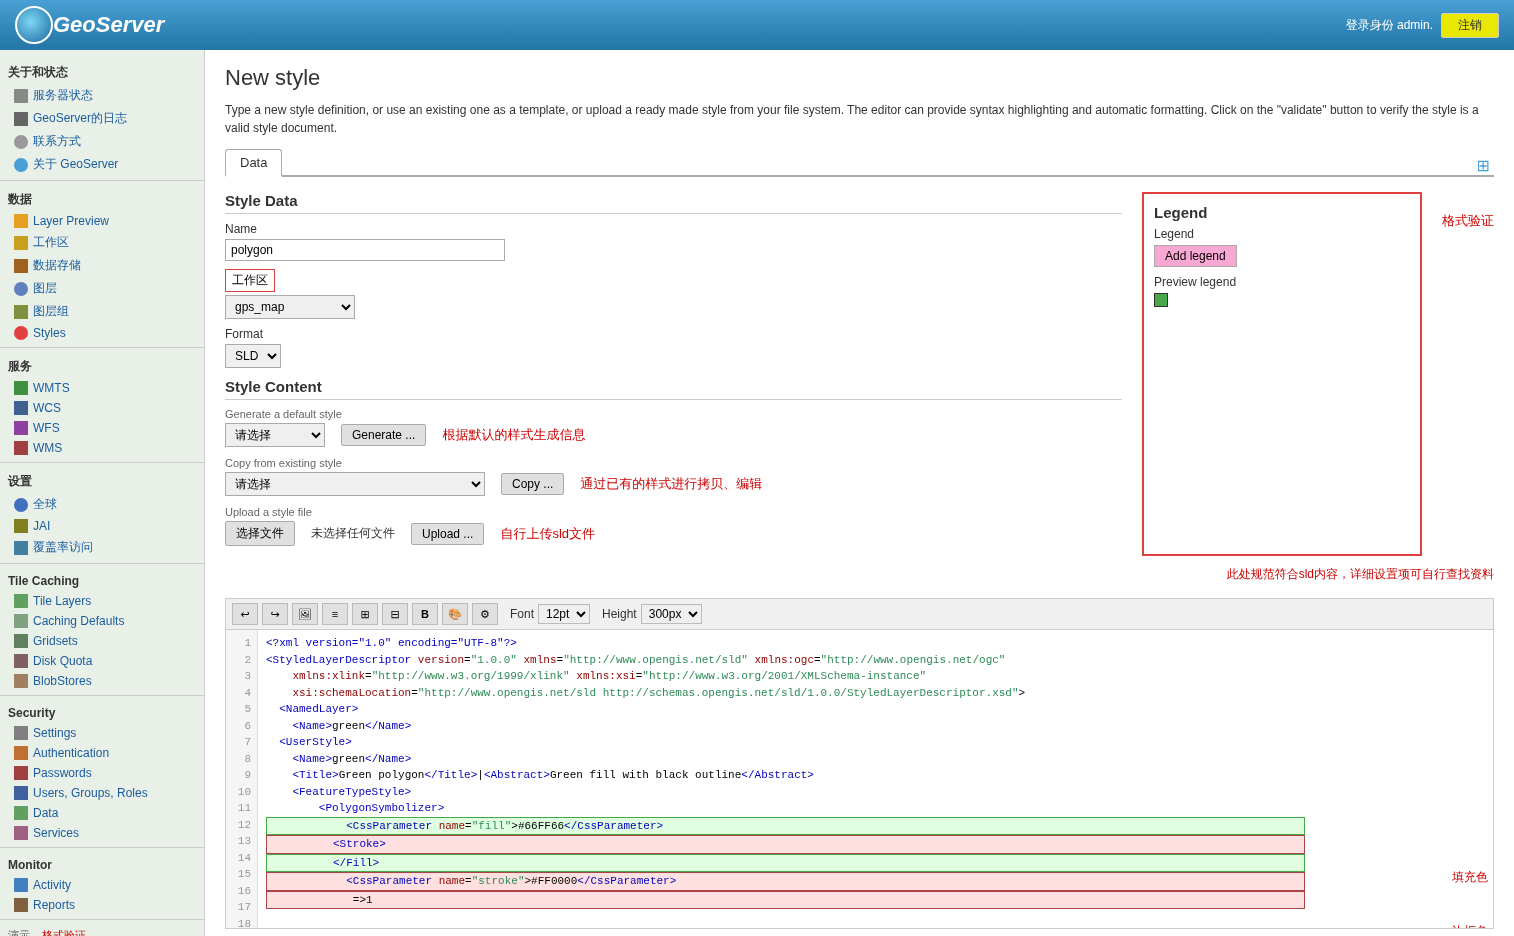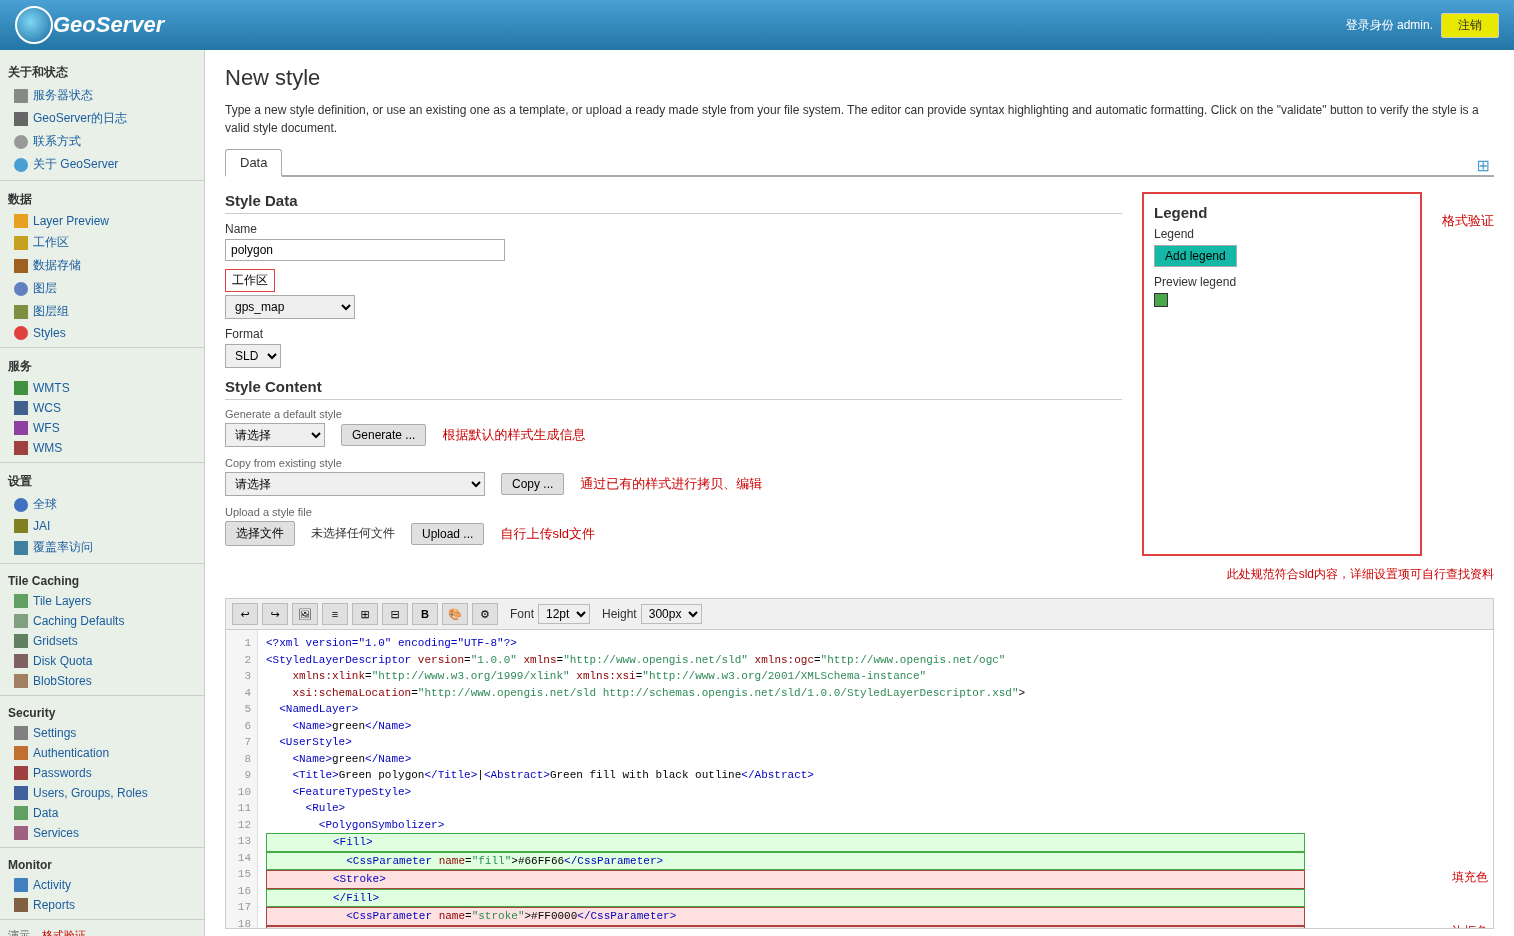--- a/index.html
+++ b/index.html
@@ -227,21 +227,21 @@
     
     .legend-section-title {
       font-size: 15px;
       font-weight: bold;
       color: #333;
       margin-bottom: 6px;
     }
     .legend-label { font-size: 12px; color: #333; margin-bottom: 4px; }
     .add-legend-btn {
       padding: 3px 10px;
-      background: #14b8a6;
+      background: #f9a8d4;
       border: 1px solid #aaa;
       cursor: pointer;
       font-size: 12px;
     }
     .preview-legend-label { font-size: 12px; color: #333; margin-top: 8px; margin-bottom: 4px; }
     .legend-color-box {
       width: 14px; height: 14px;
       background: #4aa84a;
       border: 1px solid #333;
       display: inline-block;
@@ -589,23 +589,21 @@
           <div style="white-space:pre; color:#0000c0;">&lt;?xml version="1.0" encoding="UTF-8"?&gt;</div>
           <div style="white-space:pre;"><span style="color:#0000c0;">&lt;StyledLayerDescriptor</span> <span style="color:#8b0000;">version</span>=<span style="color:#2e8b57;">"1.0.0"</span> <span style="color:#8b0000;">xmlns</span>=<span style="color:#2e8b57;">"http://www.opengis.net/sld"</span> <span style="color:#8b0000;">xmlns:ogc</span>=<span style="color:#2e8b57;">"http://www.opengis.net/ogc"</span></div>
           <div style="white-space:pre;">    <span style="color:#8b0000;">xmlns:xlink</span>=<span style="color:#2e8b57;">"http://www.w3.org/1999/xlink"</span> <span style="color:#8b0000;">xmlns:xsi</span>=<span style="color:#2e8b57;">"http://www.w3.org/2001/XMLSchema-instance"</span></div>
           <div style="white-space:pre;">    <span style="color:#8b0000;">xsi:schemaLocation</span>=<span style="color:#2e8b57;">"http://www.opengis.net/sld http://schemas.opengis.net/sld/1.0.0/StyledLayerDescriptor.xsd"</span>&gt;</div>
           <div style="white-space:pre;">  <span style="color:#0000c0;">&lt;NamedLayer&gt;</span></div>
           <div style="white-space:pre;">    <span style="color:#0000c0;">&lt;Name&gt;</span>green<span style="color:#0000c0;">&lt;/Name&gt;</span></div>
           <div style="white-space:pre;">  <span style="color:#0000c0;">&lt;UserStyle&gt;</span></div>
           <div style="white-space:pre;">    <span style="color:#0000c0;">&lt;Name&gt;</span>green<span style="color:#0000c0;">&lt;/Name&gt;</span></div>
           <div style="white-space:pre;">    <span style="color:#0000c0;">&lt;Title&gt;</span>Green polygon<span style="color:#0000c0;">&lt;/Title&gt;</span>|<span style="color:#0000c0;">&lt;Abstract&gt;</span>Green fill with black outline<span style="color:#0000c0;">&lt;/Abstract&gt;</span></div>
           <div style="white-space:pre;">    <span style="color:#0000c0;">&lt;FeatureTypeStyle&gt;</span></div>
-          <div style="white-space:pre;">      <span style="color:#0000c0;">&lt;Rule&gt;</span></div>
           <div style="white-space:pre;">        <span style="color:#0000c0;">&lt;PolygonSymbolizer&gt;</span></div>
-          <div style="white-space:pre; background:#e0ffe0; border:1px solid #4a4;">          <span style="color:#0000c0;">&lt;Fill&gt;</span></div>
           <div style="white-space:pre; background:#e0ffe0; border:1px solid #4a4;">            <span style="color:#0000c0;">&lt;CssParameter</span> <span style="color:#8b0000;">name</span>=<span style="color:#2e8b57;">"fill"</span>&gt;#66FF66<span style="color:#0000c0;">&lt;/CssParameter&gt;</span></div>
           <div style="white-space:pre; background:#ffe0e0; border:1px solid #a44;">          <span style="color:#0000c0;">&lt;Stroke&gt;</span></div>
           <div style="white-space:pre; background:#e0ffe0; border:1px solid #4a4;">          <span style="color:#0000c0;">&lt;/Fill&gt;</span></div>
           <div style="white-space:pre; background:#ffe0e0; border:1px solid #a44;">            <span style="color:#0000c0;">&lt;CssParameter</span> <span style="color:#8b0000;">name</span>=<span style="color:#2e8b57;">"stroke"</span>&gt;#FF0000<span style="color:#0000c0;">&lt;/CssParameter&gt;</span></div>
           <div style="white-space:pre; background:#ffe0e0; border:1px solid #a44;">             =&gt;1</div>
 
         </div>
 
         <div style="display:flex; flex-direction:column; justify-content:flex-start; padding:5px; min-width:180px;align-items:flex-end;">
           <div style="margin-top: calc(13 * 1.5em); color:#c00; font-size:12px;">填充色</div>

